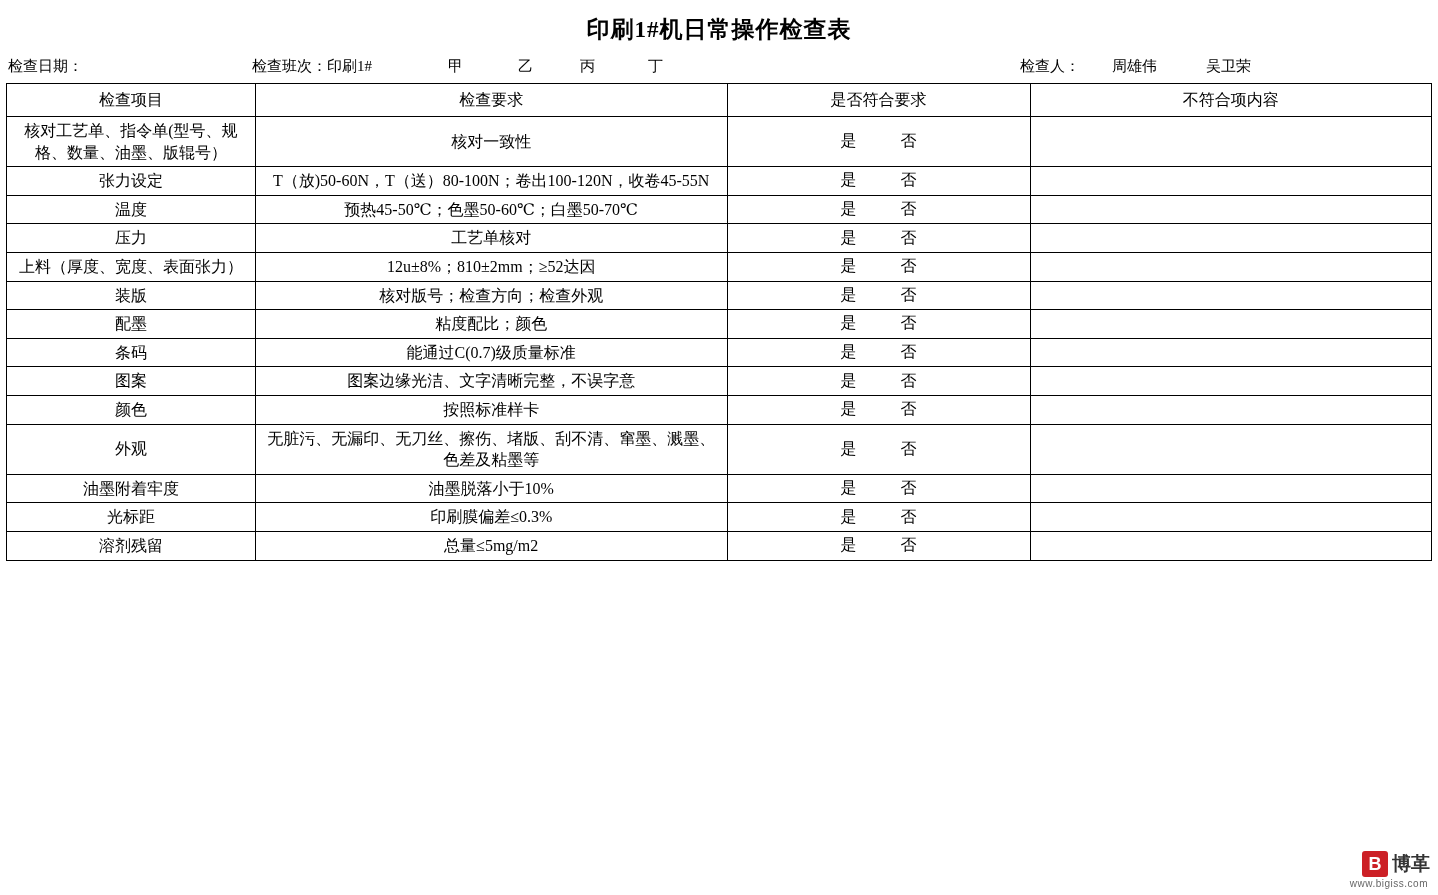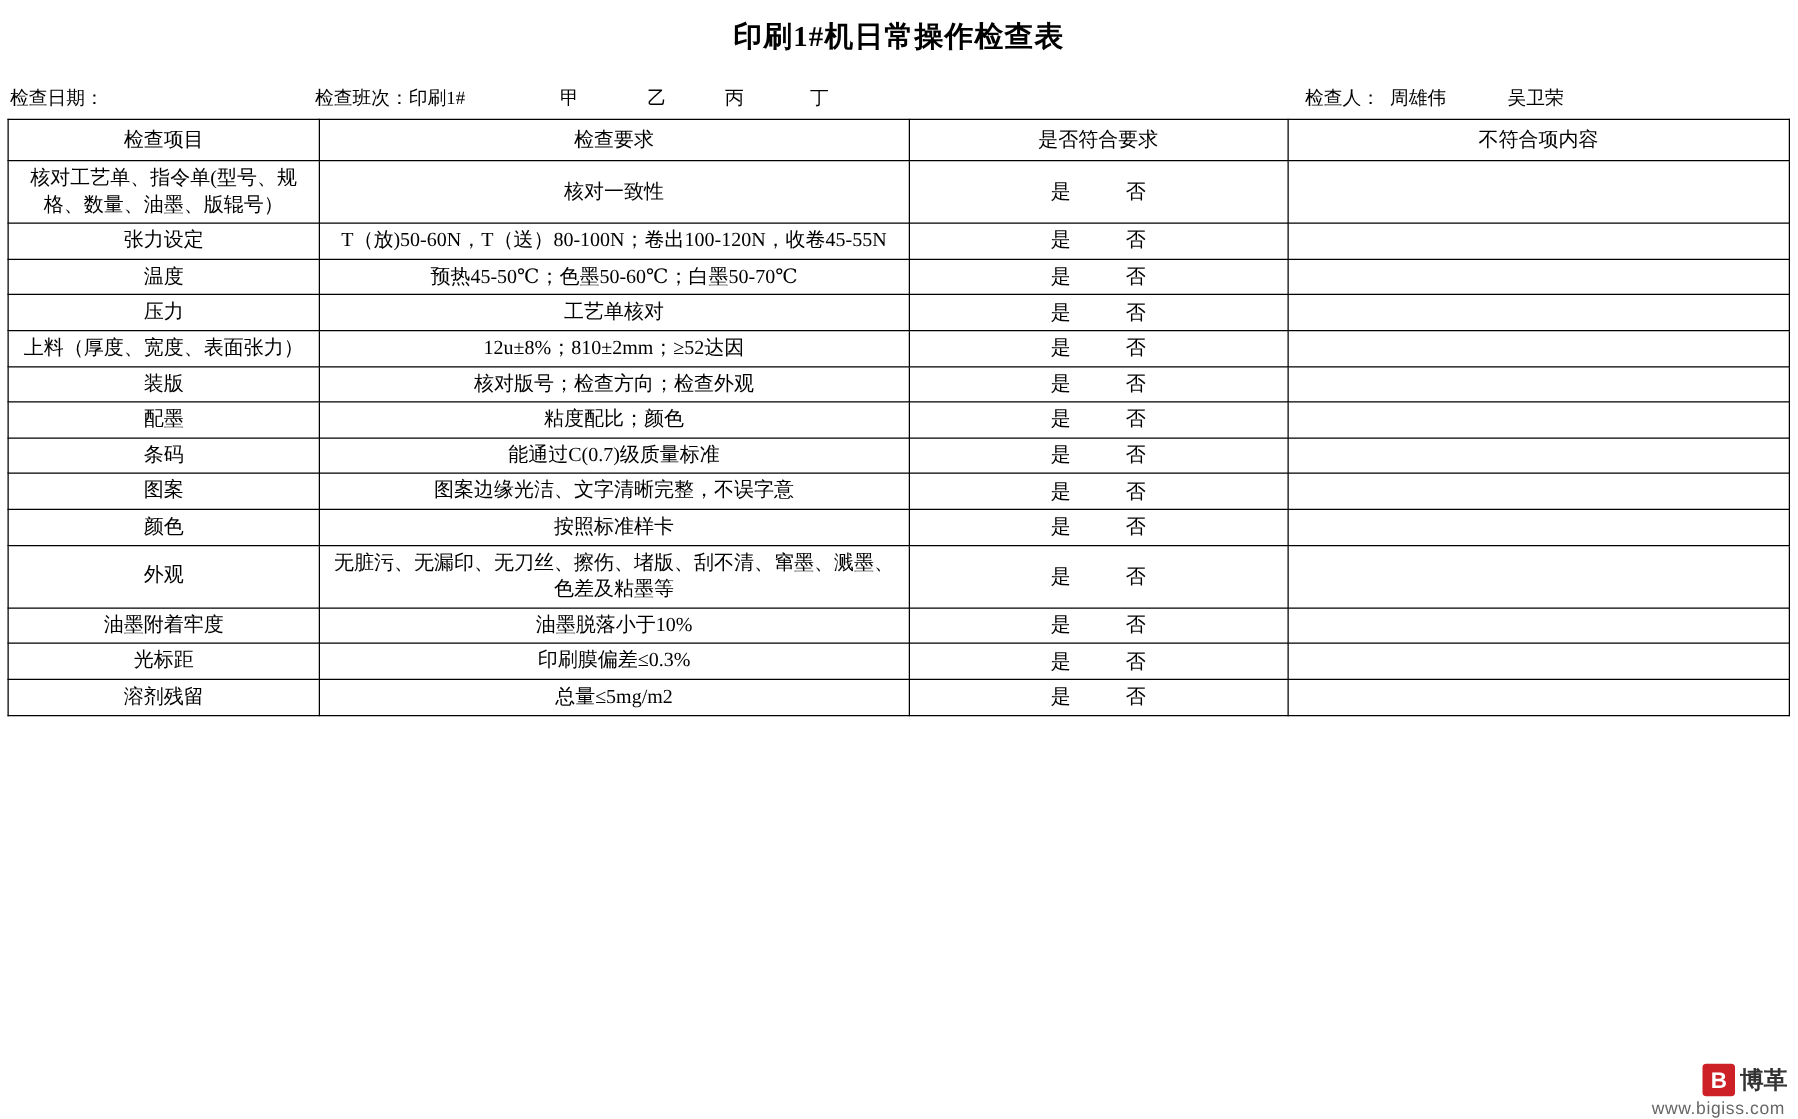--- a/index.html
+++ b/index.html
@@ -27,34 +27,33 @@
     font-weight: bold;
     padding-top: 14px;
     padding-bottom: 6px;
     letter-spacing: 1px;
   }
   .meta-row {
     position: relative;
     height: 32px;
     font-size: 15px;
     padding: 0 26px;
-    margin-top: 12px;
   }
   .meta-item {
     position: absolute;
     white-space: nowrap;
     top: 6px;
   }
   .m-date   { left: 8px; }
   .m-shift  { left: 252px; }
   .m-jia    { left: 448px; }
   .m-yi     { left: 518px; }
   .m-bing   { left: 580px; }
   .m-ding   { left: 648px; }
-  .m-checker{ left: 1044px; }
+  .m-checker{ left: 1020px; }
   .m-name1  { left: 1112px; }
   .m-name2  { left: 1206px; }
 
   table.sheet {
     border-collapse: collapse;
     width: 1426px;
     margin: 0 6px;
     table-layout: fixed;
   }
   table.sheet td, table.sheet th {
@@ -125,21 +124,21 @@
     font-family: "Liberation Sans", sans-serif;
     font-size: 19px;
     font-weight: bold;
     color: #333333;
   }
   .wm-sub {
     position: absolute;
     right: 2px;
     top: 27px;
     font-family: "Liberation Sans", sans-serif;
-    font-size: 14px;
+    font-size: 10px;
     color: #666666;
     letter-spacing: 0.5px;
   }
 </style>
 </head>
 <body>
 
 <div class="page">
 
   <div class="doc-title">印刷1#机日常操作检查表</div>

